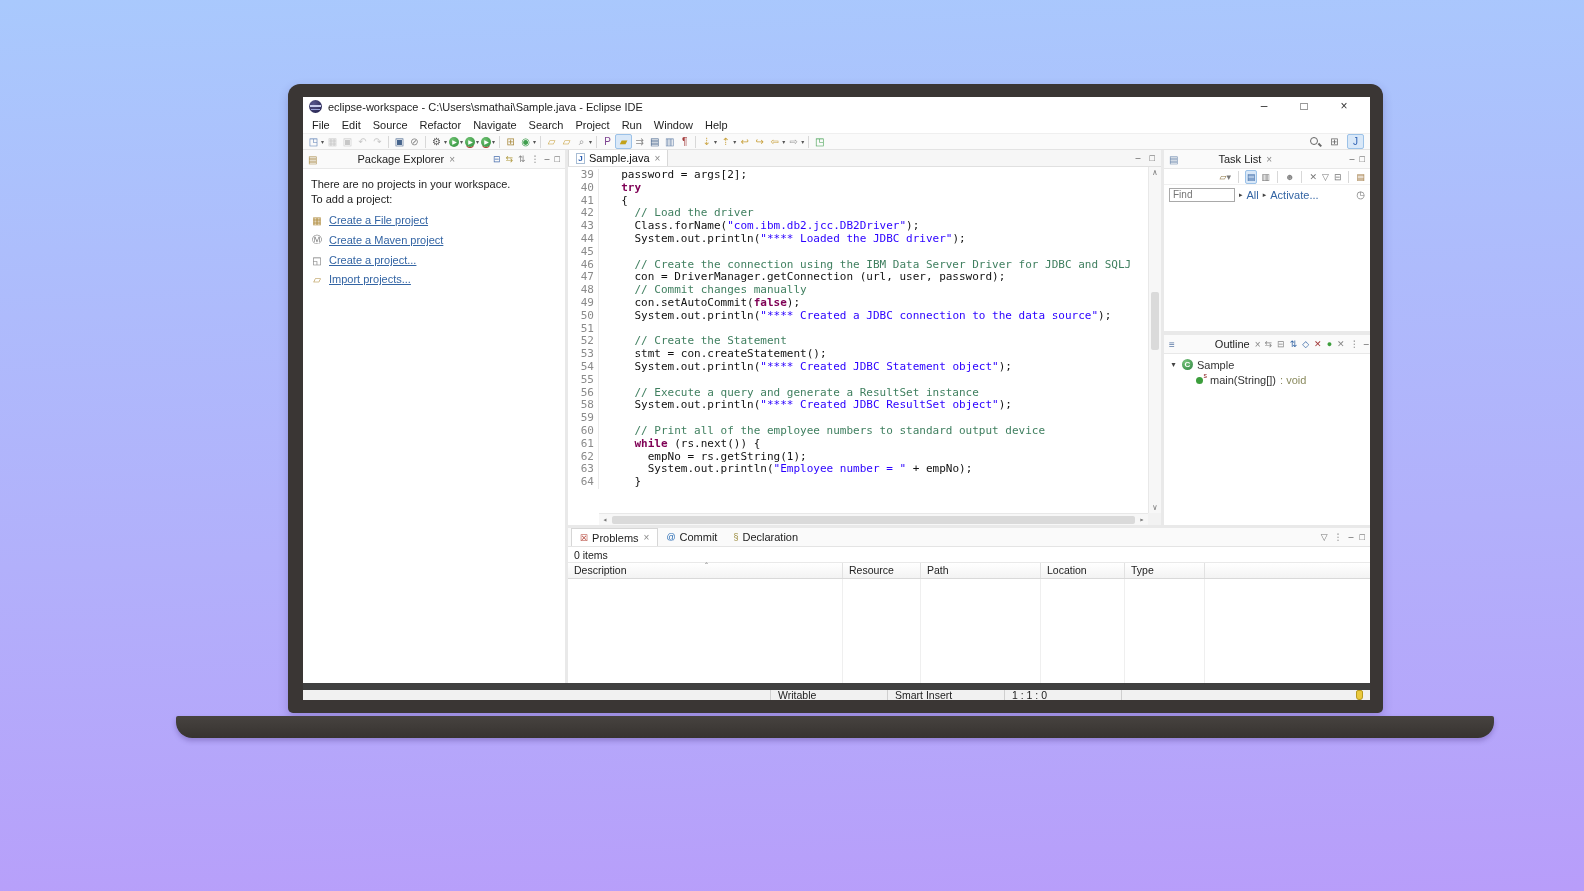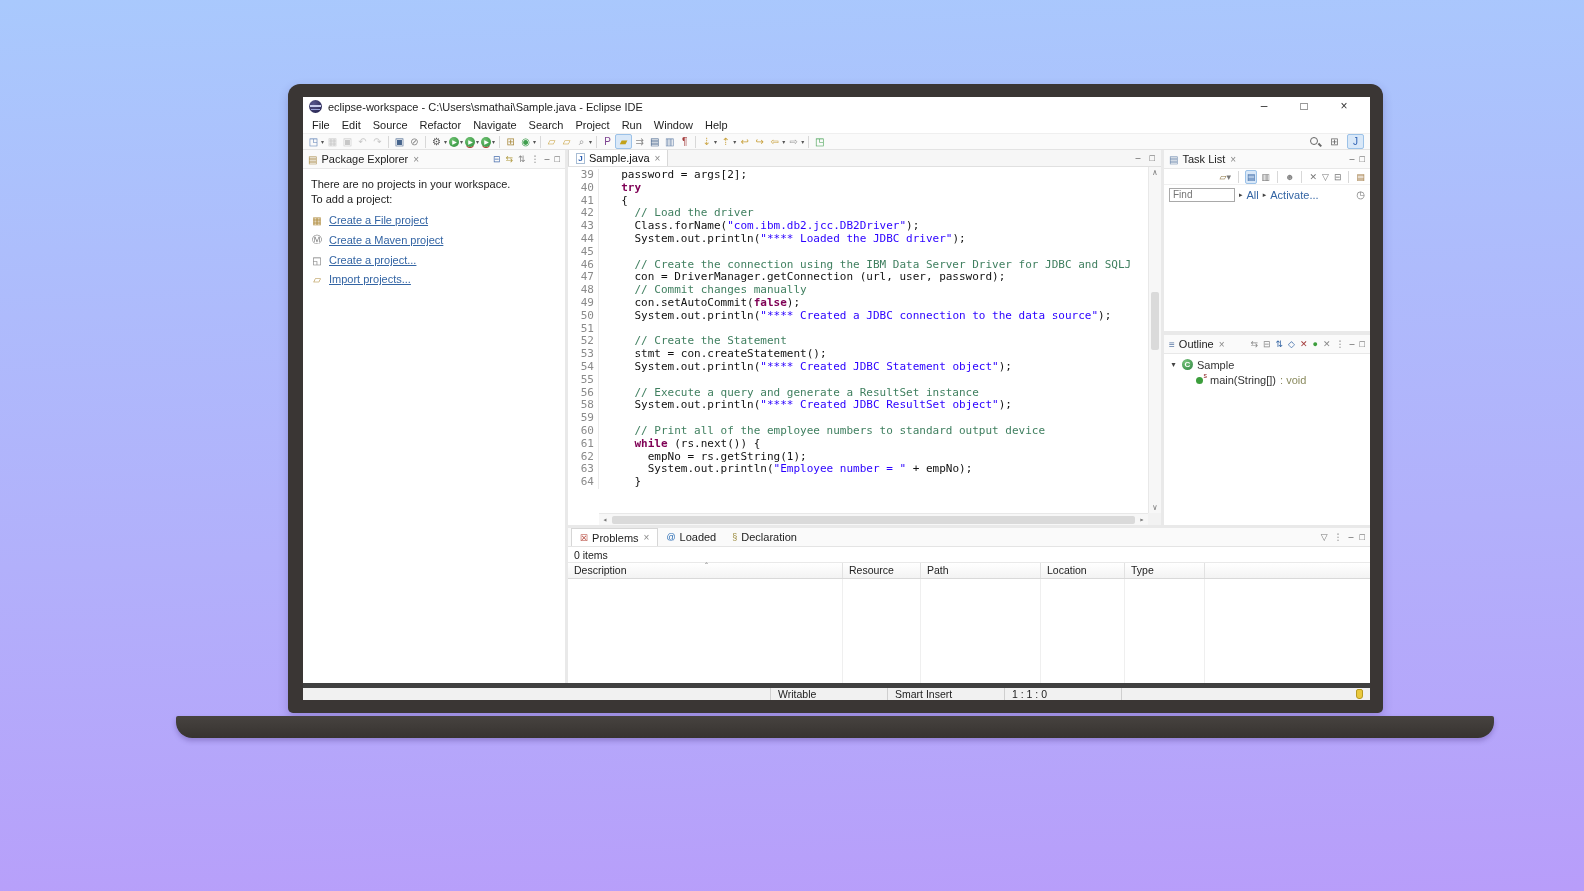--- a/index.html
+++ b/index.html
@@ -47,21 +47,21 @@
   .main { flex:1; display:flex; min-height:0; background:#e9e9e9; }
   .pkg { width:265px; flex:0 0 auto; background:#fff; border-right:3px solid #e9e9e9; display:flex; flex-direction:column; }
   .center-right { flex:1; display:flex; flex-direction:column; min-width:0; }
   .top-row { height:375px; flex:0 0 auto; display:flex; min-width:0; }
   .editor { width:596px; flex:0 0 auto; background:#fff; border-right:3px solid #e9e9e9; display:flex; flex-direction:column; }
   .right-col { flex:1; display:flex; flex-direction:column; background:#fff; min-width:0; }
   .problems { flex:1; background:#fff; border-top:3px solid #e9e9e9; display:flex; flex-direction:column; min-height:0; }
   
   .panel-header { height:19px; flex:0 0 auto; display:flex; align-items:center; padding:0 5px; gap:4px;
     background:#fafafa; border-bottom:1px solid #e8e8e8; }
-  .panel-title { font-size:11px; color:#222; white-space:nowrap; }
+  .panel-title { font-size:11px; color:#222; white-space:nowrap;margin-left:36px; }
   .tab-close { color:#888; font-size:10px; margin-left:1px; }
   .hdr-icons { margin-left:auto; display:flex; align-items:center; gap:5px; color:#777; font-size:9px; }
   .hdr-ic { line-height:12px; }
   .minmax { color:#555; font-size:9px; }
   
   .pkg-body { flex:1; padding:8px 8px; font-size:11px; color:#1d1d1d; }
   .pkg-msg { margin:0 0 1px 0; line-height:14px; }
   .pkg-links { margin-top:8px; }
   .pkg-link { display:flex; align-items:center; gap:6px; margin-bottom:7px; }
   .pkg-link .lic { width:12px; text-align:center; font-size:10px; }
@@ -118,21 +118,21 @@
   .p-right { margin-left:auto; display:flex; align-items:center; gap:6px; padding-right:5px; color:#777; font-size:9px; }
   .p-count { height:15px; flex:0 0 auto; display:flex; align-items:center; padding:0 6px; font-size:10.5px; color:#222; }
   .p-header { height:17px; flex:0 0 auto; display:flex; background:linear-gradient(#ffffff,#f3f3f3);
     border-top:1px solid #e9e9e9; border-bottom:1px solid #d9d9d9; }
   .p-col { padding:1px 6px; border-right:1px solid #e2e2e2; font-size:10.5px; color:#222; position:relative; flex:0 0 auto; }
   .p-col .sort { position:absolute; top:-2px; left:50%; color:#888; font-size:9px; }
   .p-col.fill { flex:1; border-right:none; }
   .p-body { flex:1; position:relative; background:#fff; }
   .p-vline { position:absolute; top:0; bottom:0; width:1px; background:#efefef; }
   
-  .statusbar { height:17px; flex:0 0 auto; background:#f1f1f1; border-top:5px solid #404040;
+  .statusbar { height:17px; flex:0 0 auto; background:#f1f1f1; border-top:7px solid #404040;
     display:flex; align-items:center; font-size:10.5px; color:#222;justify-content:flex-end; }
   .sb-spacer { width:468px; height:100%; border-right:1px solid #cfcfcf; flex:0 0 auto; }
   .sb-field { width:117px; height:100%; padding-left:7px; display:flex; align-items:center; border-right:1px solid #cfcfcf; flex:0 0 auto; }
   .sb-right { margin-left:auto; padding-right:7px; display:flex; align-items:center; }
   .sb-bulb { width:7px; height:10px; background:#eac93e; border:1px solid #b89a20; border-radius:2px 2px 3px 3px; }
 </style>
 </head>
 <body>
 
 <div class="laptop-screen">
@@ -454,21 +454,21 @@
 
         <div class="problems">
           <div class="ptabs" id="ptabs">
               <span class="ptab active">
                 <span class="pic" style="color: rgb(176, 58, 46);">☒</span>
                 <span>Problems</span>
                 <span class="tab-close">×</span>
               </span>
               <span class="ptab">
                 <span class="pic" style="color: rgb(42, 109, 181);">@</span>
-                <span>Loaded</span>
+                <span>Commit</span>
               </span>
               <span class="ptab">
                 <span class="pic" style="color: rgb(154, 138, 58);">§</span>
                 <span>Declaration</span>
               </span>
               <span class="p-right">
                 <span class="hdr-ic" style="color: rgb(119, 119, 119);">▽</span>
                 <span class="hdr-ic" style="color: rgb(102, 102, 102);">⋮</span>
                 <span class="hdr-ic" style="color: rgb(85, 85, 85);">–</span>
                 <span class="hdr-ic" style="color: rgb(85, 85, 85);">□</span>

